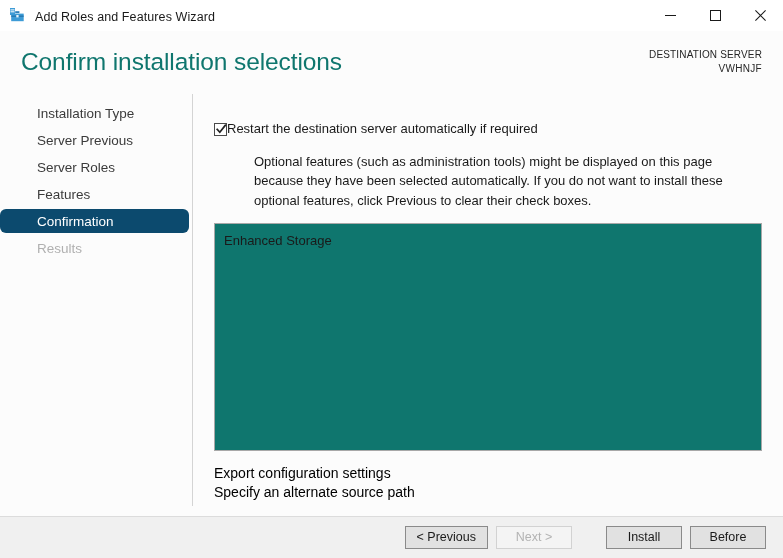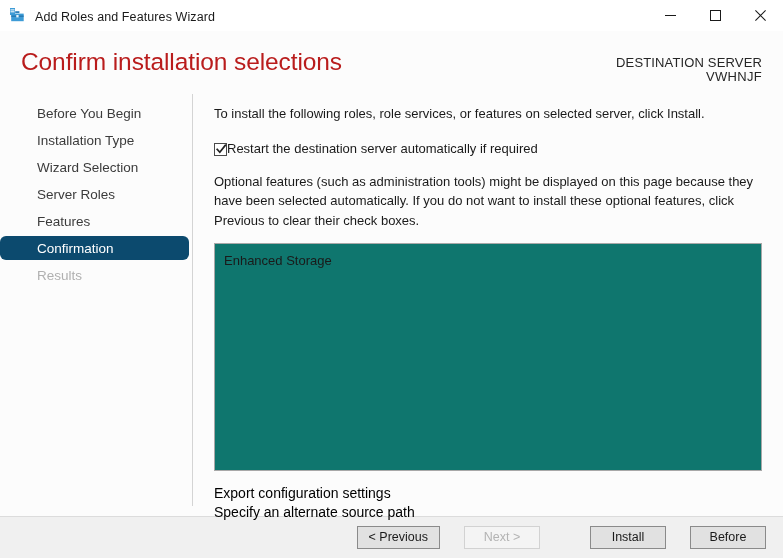--- a/index.html
+++ b/index.html
@@ -78,31 +78,31 @@
     flex: 0 0 63px;
     position: relative;
     background: #fcfcfc;
     display: flex;
     align-items: flex-start;
     padding: 0 21px 0 21px;
   }
   .page-title {
     font-size: 24.5px;
     font-weight: 400;
-    color: #b91c1c;
+    color: #0f766e;
     letter-spacing: -0.1px;
     margin-top: 18px;
     line-height: 1.1;
   }
   .dest-server {
     position: absolute;
     right: 21px;
-    top: 25px;
+    top: 17px;
     text-align: right;
-    font-size: 13px;
+    font-size: 10px;
     line-height: 13.5px;
     color: #262626;
     letter-spacing: 0.15px;
   }
   .dest-server .name { letter-spacing: 0.3px; }
 
   
   .body-area {
     flex: 1 1 auto;
     display: flex;
@@ -188,20 +188,21 @@
     line-height: 16px;
     cursor: default;
   }
 
   .note-para {
     font-size: 13px;
     color: #1a1a1a;
     line-height: 19.3px;
     margin-top: 15px;
     max-width: 552px;
+    margin-left: 40px;
   }
 
   .listbox {
     margin-top: 13px;
     height: 228px;
     background: #0f766e;
     border: 1px solid #a8a8a8;
     padding: 8px 9px;
     overflow: auto;
   }
@@ -228,21 +229,21 @@
 
   
   .footer {
     flex: 0 0 42px;
     background: #f0f0f0;
     border-top: 1px solid #dcdcdc;
     display: flex;
     align-items: center;
     justify-content: flex-end;
     padding-right: 17px;
-    gap: 16px;
+    gap: 0;
   }
   .btn {
     height: 23px;
     min-width: 76px;
     padding: 0 11px;
     font-family: "Liberation Sans", sans-serif;
     font-size: 12.5px;
     color: #1a1a1a;
     background: #e1e1e1;
     border: 1px solid #8a8a8a;
@@ -302,32 +303,30 @@
     <div class="page-title">Confirm installation selections</div>
     <div class="dest-server">
       <div>DESTINATION SERVER</div>
       <div class="name">VWHNJF</div>
     </div>
   </div>
 
   <div class="body-area">
 
     <nav class="sidebar">
-      <div class="nav-item">Before You Begin</div>
       <div class="nav-item">Installation Type</div>
-      <div class="nav-item">Wizard Selection</div>
+      <div class="nav-item">Server Previous</div>
       <div class="nav-item">Server Roles</div>
       <div class="nav-item">Features</div>
       <div class="nav-item selected">Confirmation</div>
       <div class="nav-item disabled">Results</div>
     </nav>
 
     <section class="content">
 
-      <div class="intro-line">To install the following roles, role services, or features on selected server, click Install.</div>
 
       <div class="checkbox-row">
         <span class="checkbox">
           <svg width="13" height="13" viewBox="0 0 13 13">
             <path d="M2.2 6.4 L4.8 9.3 L10.3 2.3" stroke="#222222" stroke-width="1.7" fill="none" stroke-linecap="square"></path>
           </svg>
         </span>
         <span class="checkbox-label">Restart the destination server automatically if required</span>
       </div>
 

